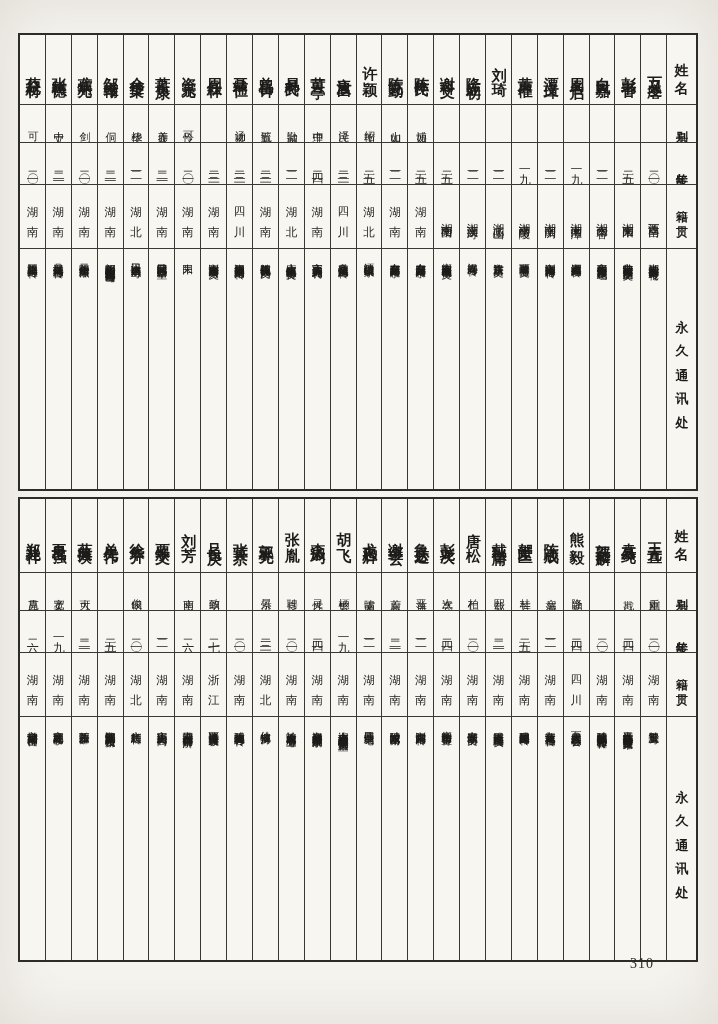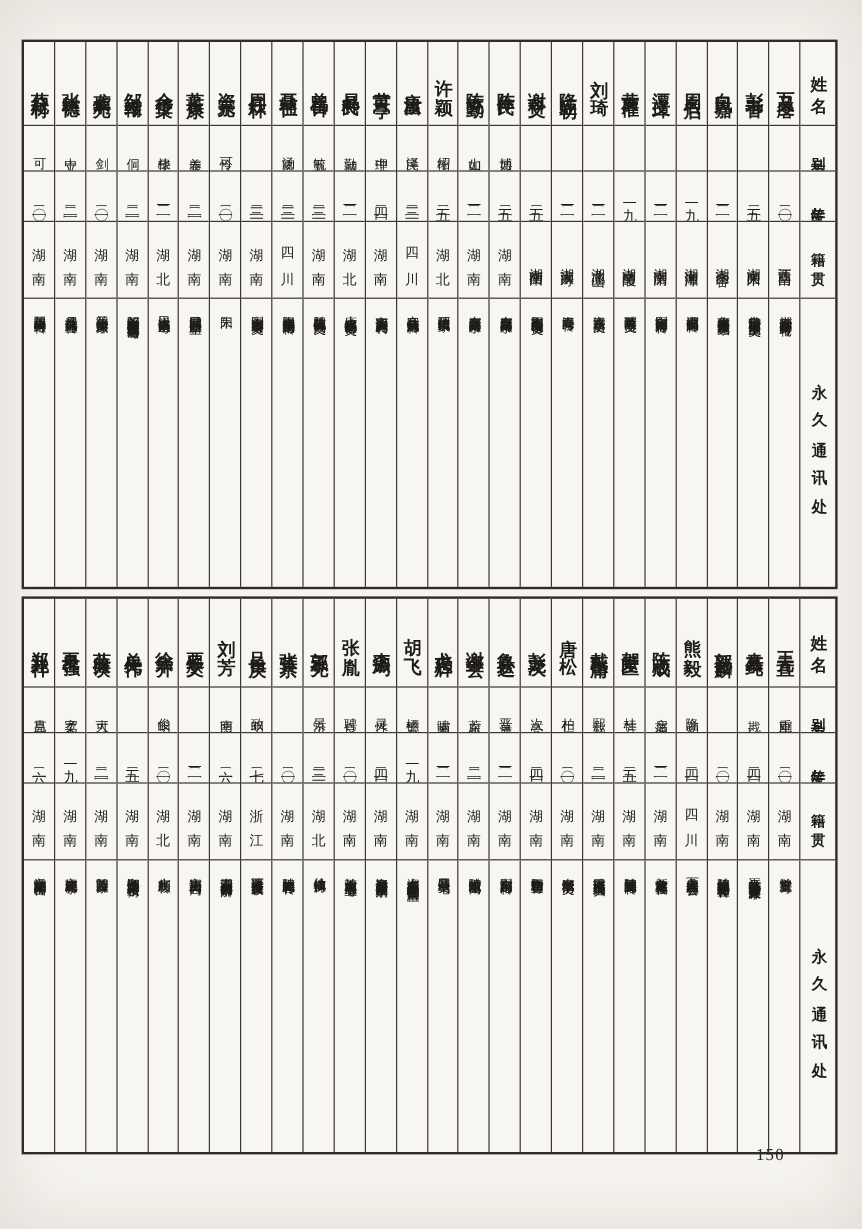--- a/index.html
+++ b/index.html
@@ -944,13 +944,13 @@
       </div>
       <div class="cell native">
         <span class="vtext" style="letter-spacing: 16px;">籍贯</span>
       </div>
       <div class="cell address">
         <span class="vtext" style="letter-spacing: 24px;">永久通讯处</span>
       </div>
     </div>
   </div>
 
-<div class="page-number">150</div>
+<div class="page-number">310</div>
 
 </body></html>

